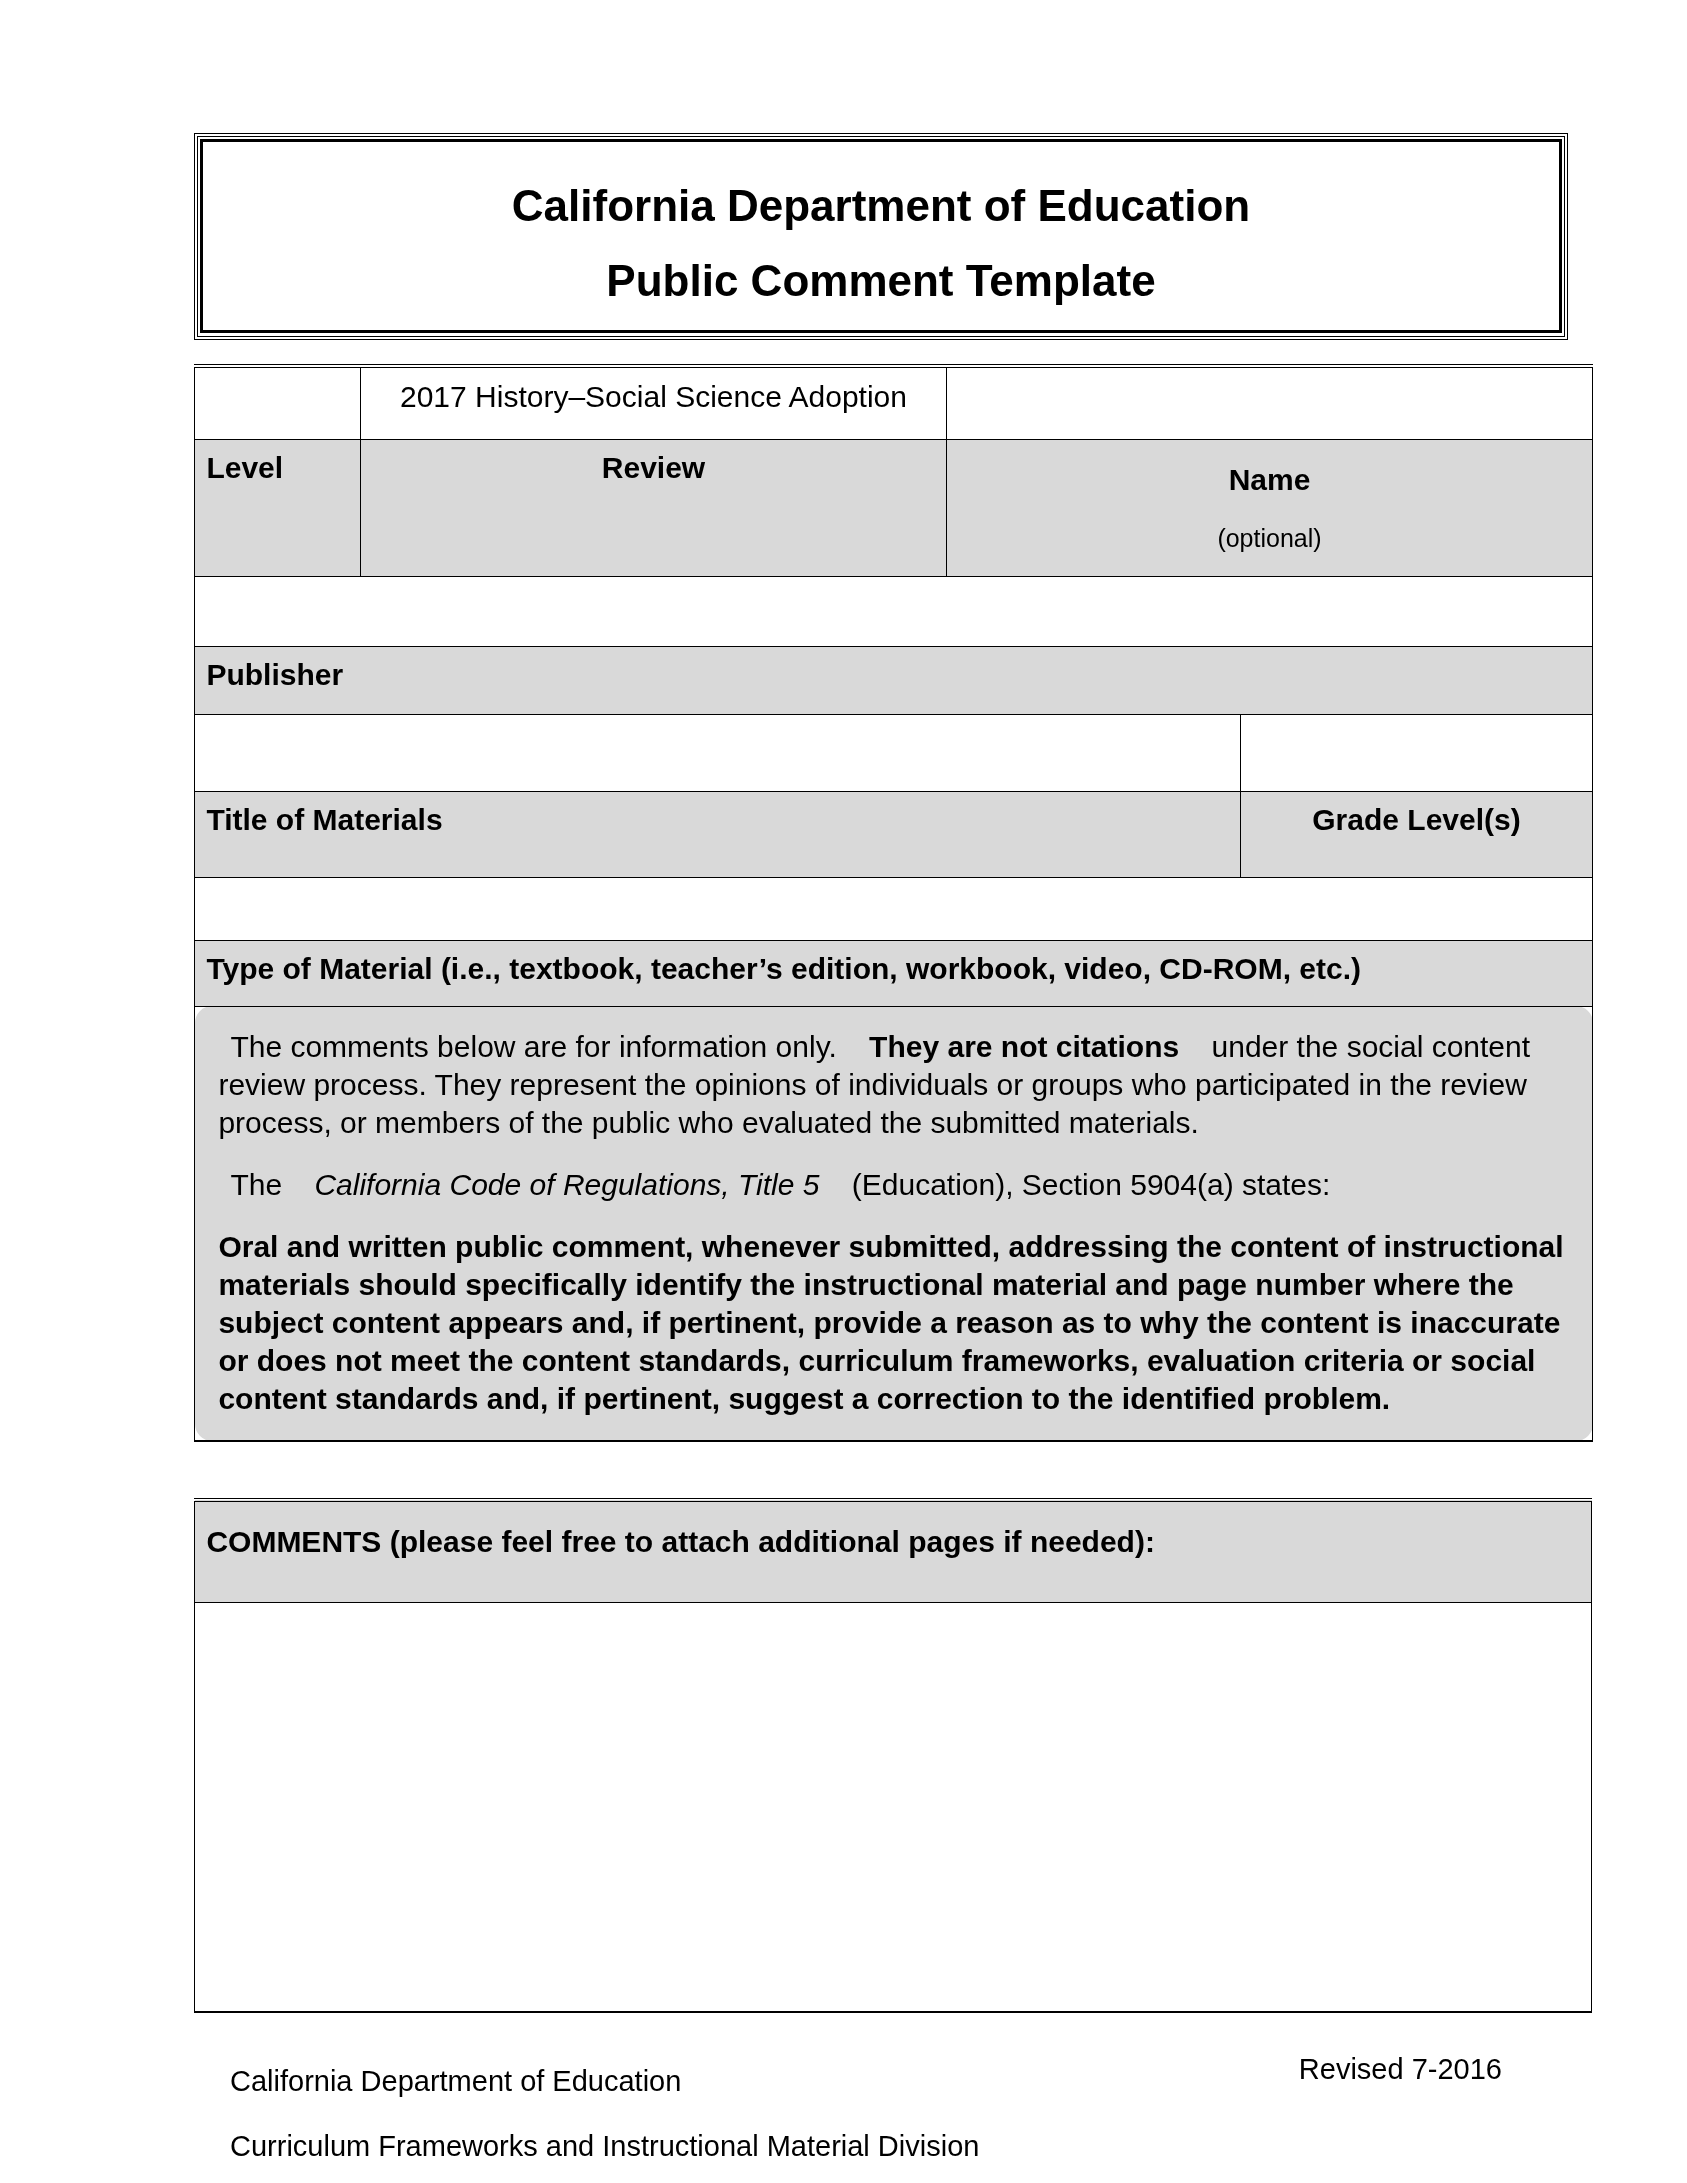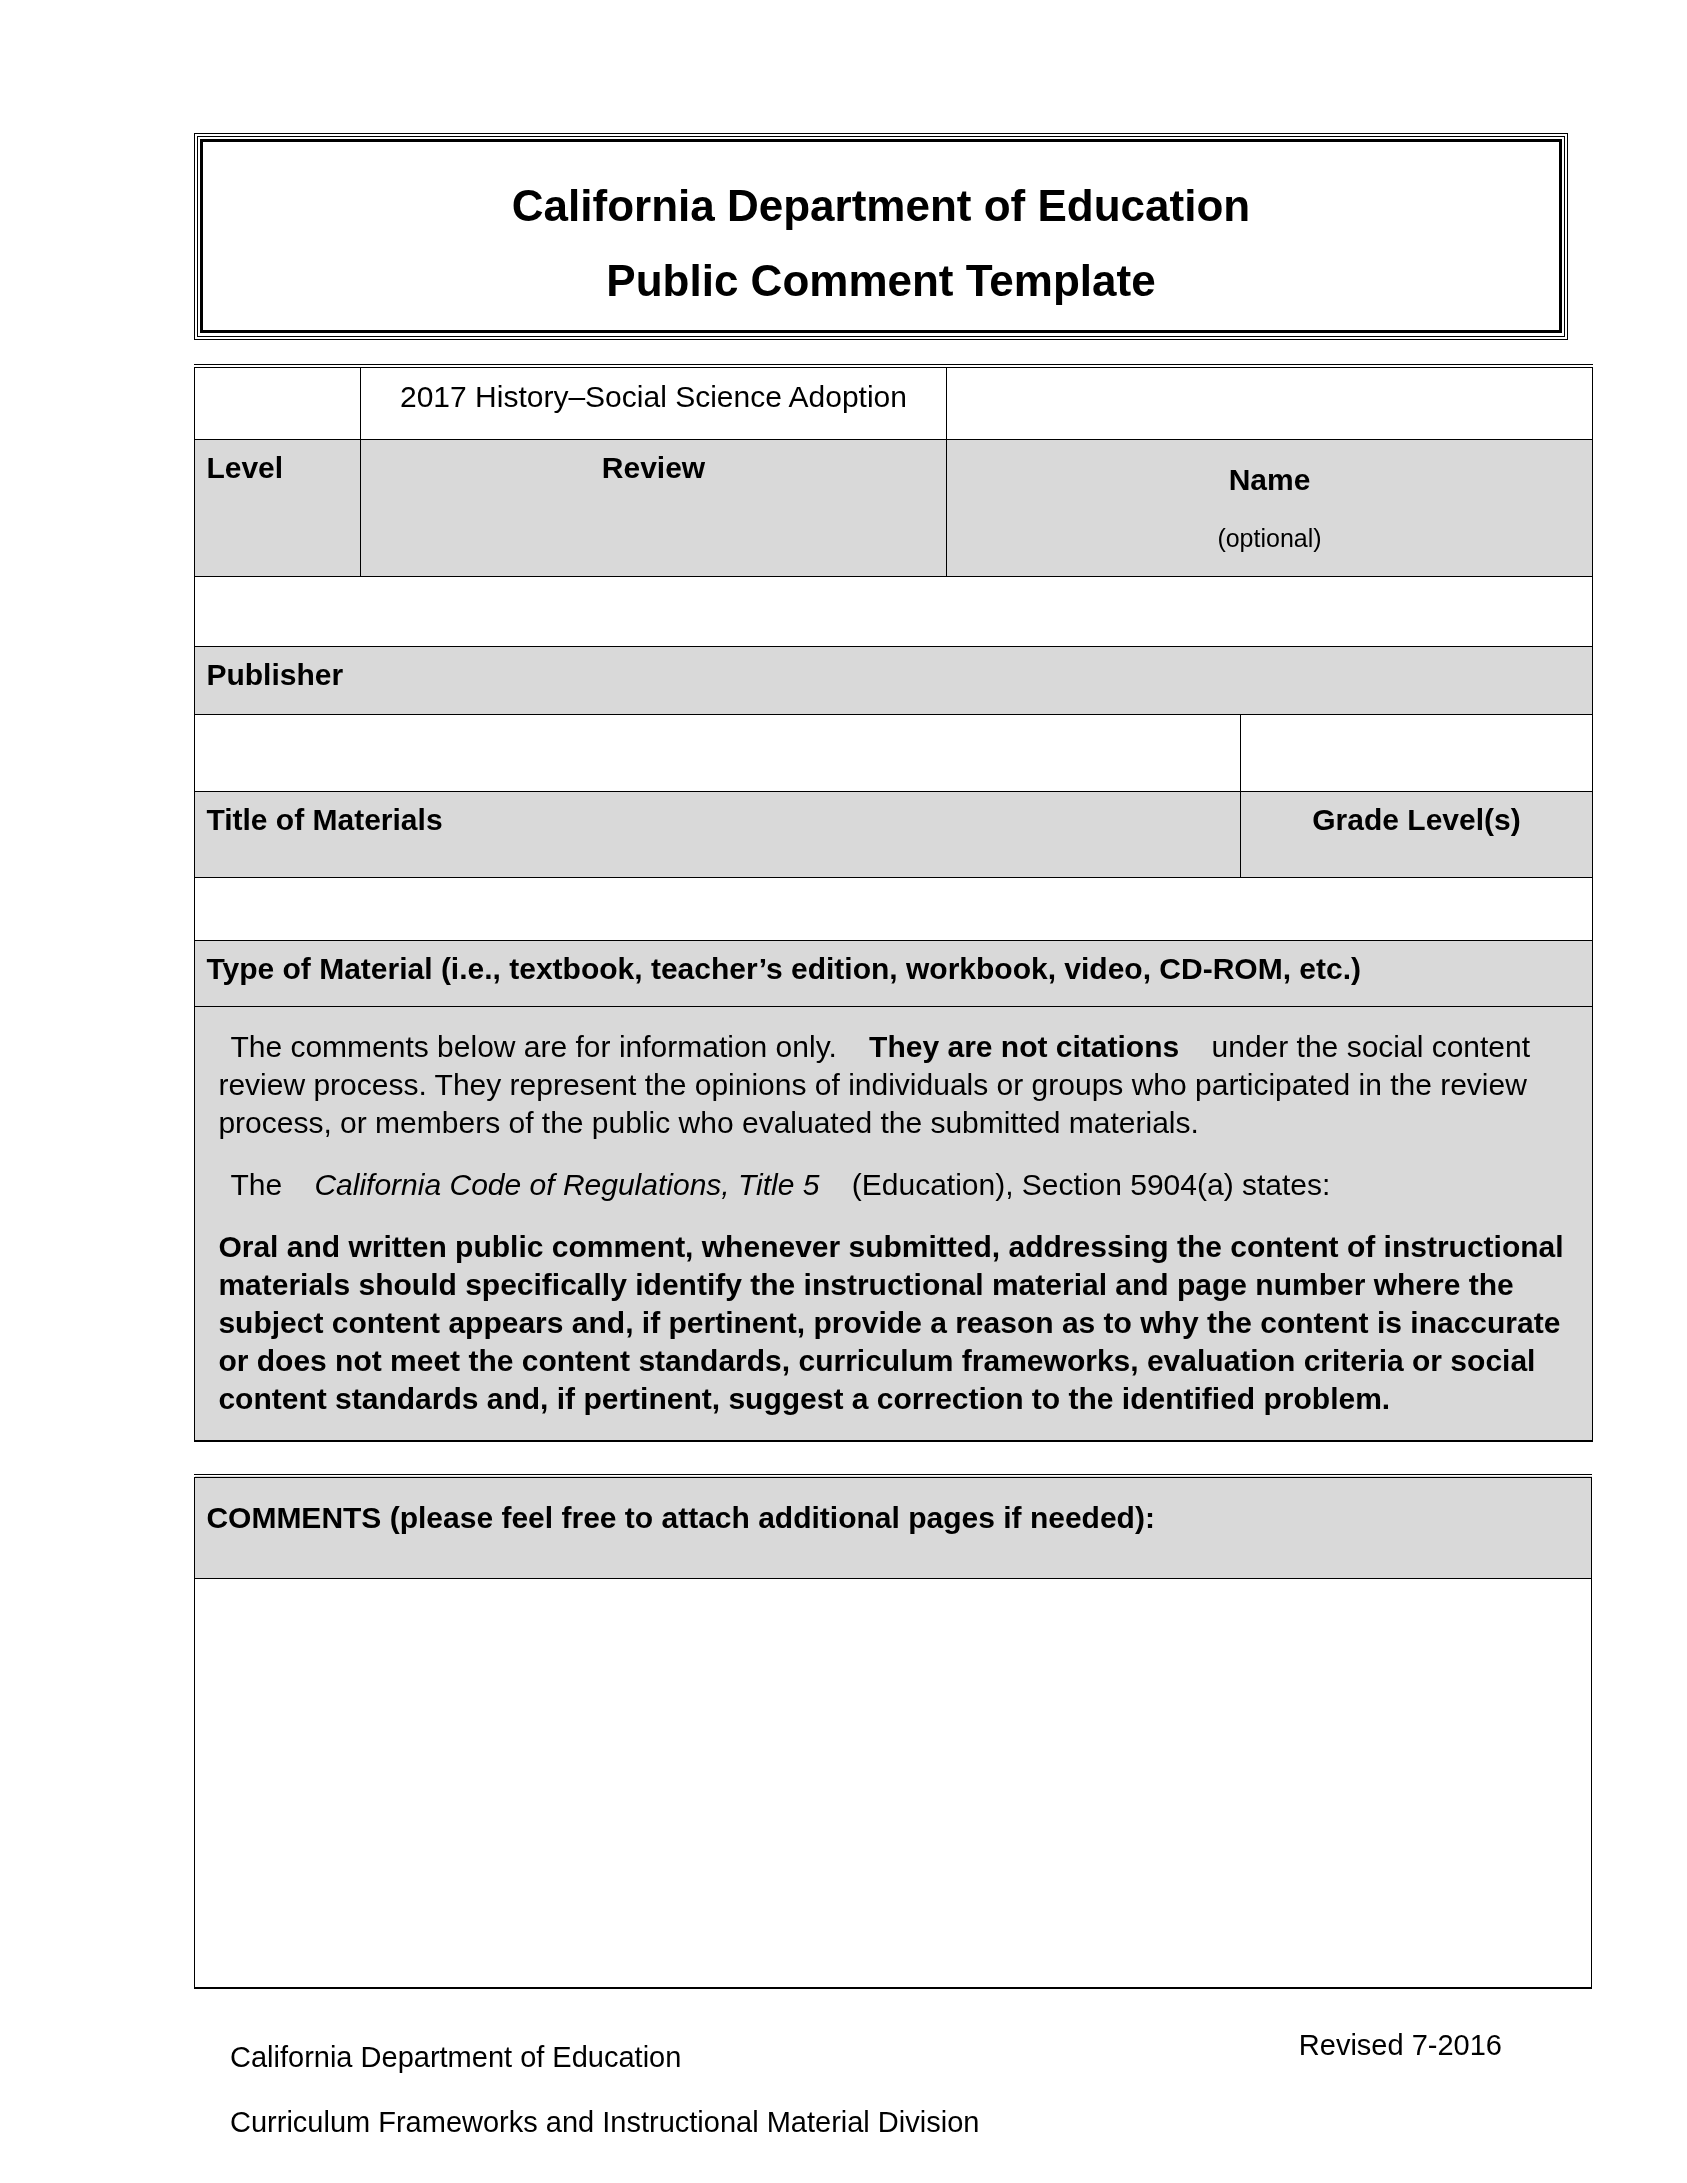--- a/index.html
+++ b/index.html
@@ -59,28 +59,28 @@
   .bold  { font-weight: bold; }
   .center { text-align: center; }
   .row-adoption  td { height: 73px; }
   .row-drn-head  td { height: 87px; }
   .row-drn-input td { height: 70px; }
   .row-pub-head  td { height: 68px; }
   .row-pub-input td { height: 77px; }
   .row-tm-head   td { height: 86px; }
   .row-tm-input  td { height: 63px; }
   .row-type-head td { height: 66px; }
-  .row-notice    td { height: 300px; }
+  .row-notice    td { height: 300px; border-radius: 17px; }
   .optional-sub { font-size: 25px; line-height: 31px; font-weight: normal; }
   .notice-cell p { margin: 0; }
   .notice-gap { margin-top: 38px; }
 
   
   .comments-table {
-    margin-top: 32px;
+    margin-top: 56px;
     width: 1398px;
     border-collapse: collapse;
     table-layout: fixed;
     border: 1.7px solid #000;
     border-top: 4.4px double #000;
     border-bottom: 2.6px solid #000;
   }
   .comments-table td {
     border: 1.7px solid #000;
     vertical-align: top;

